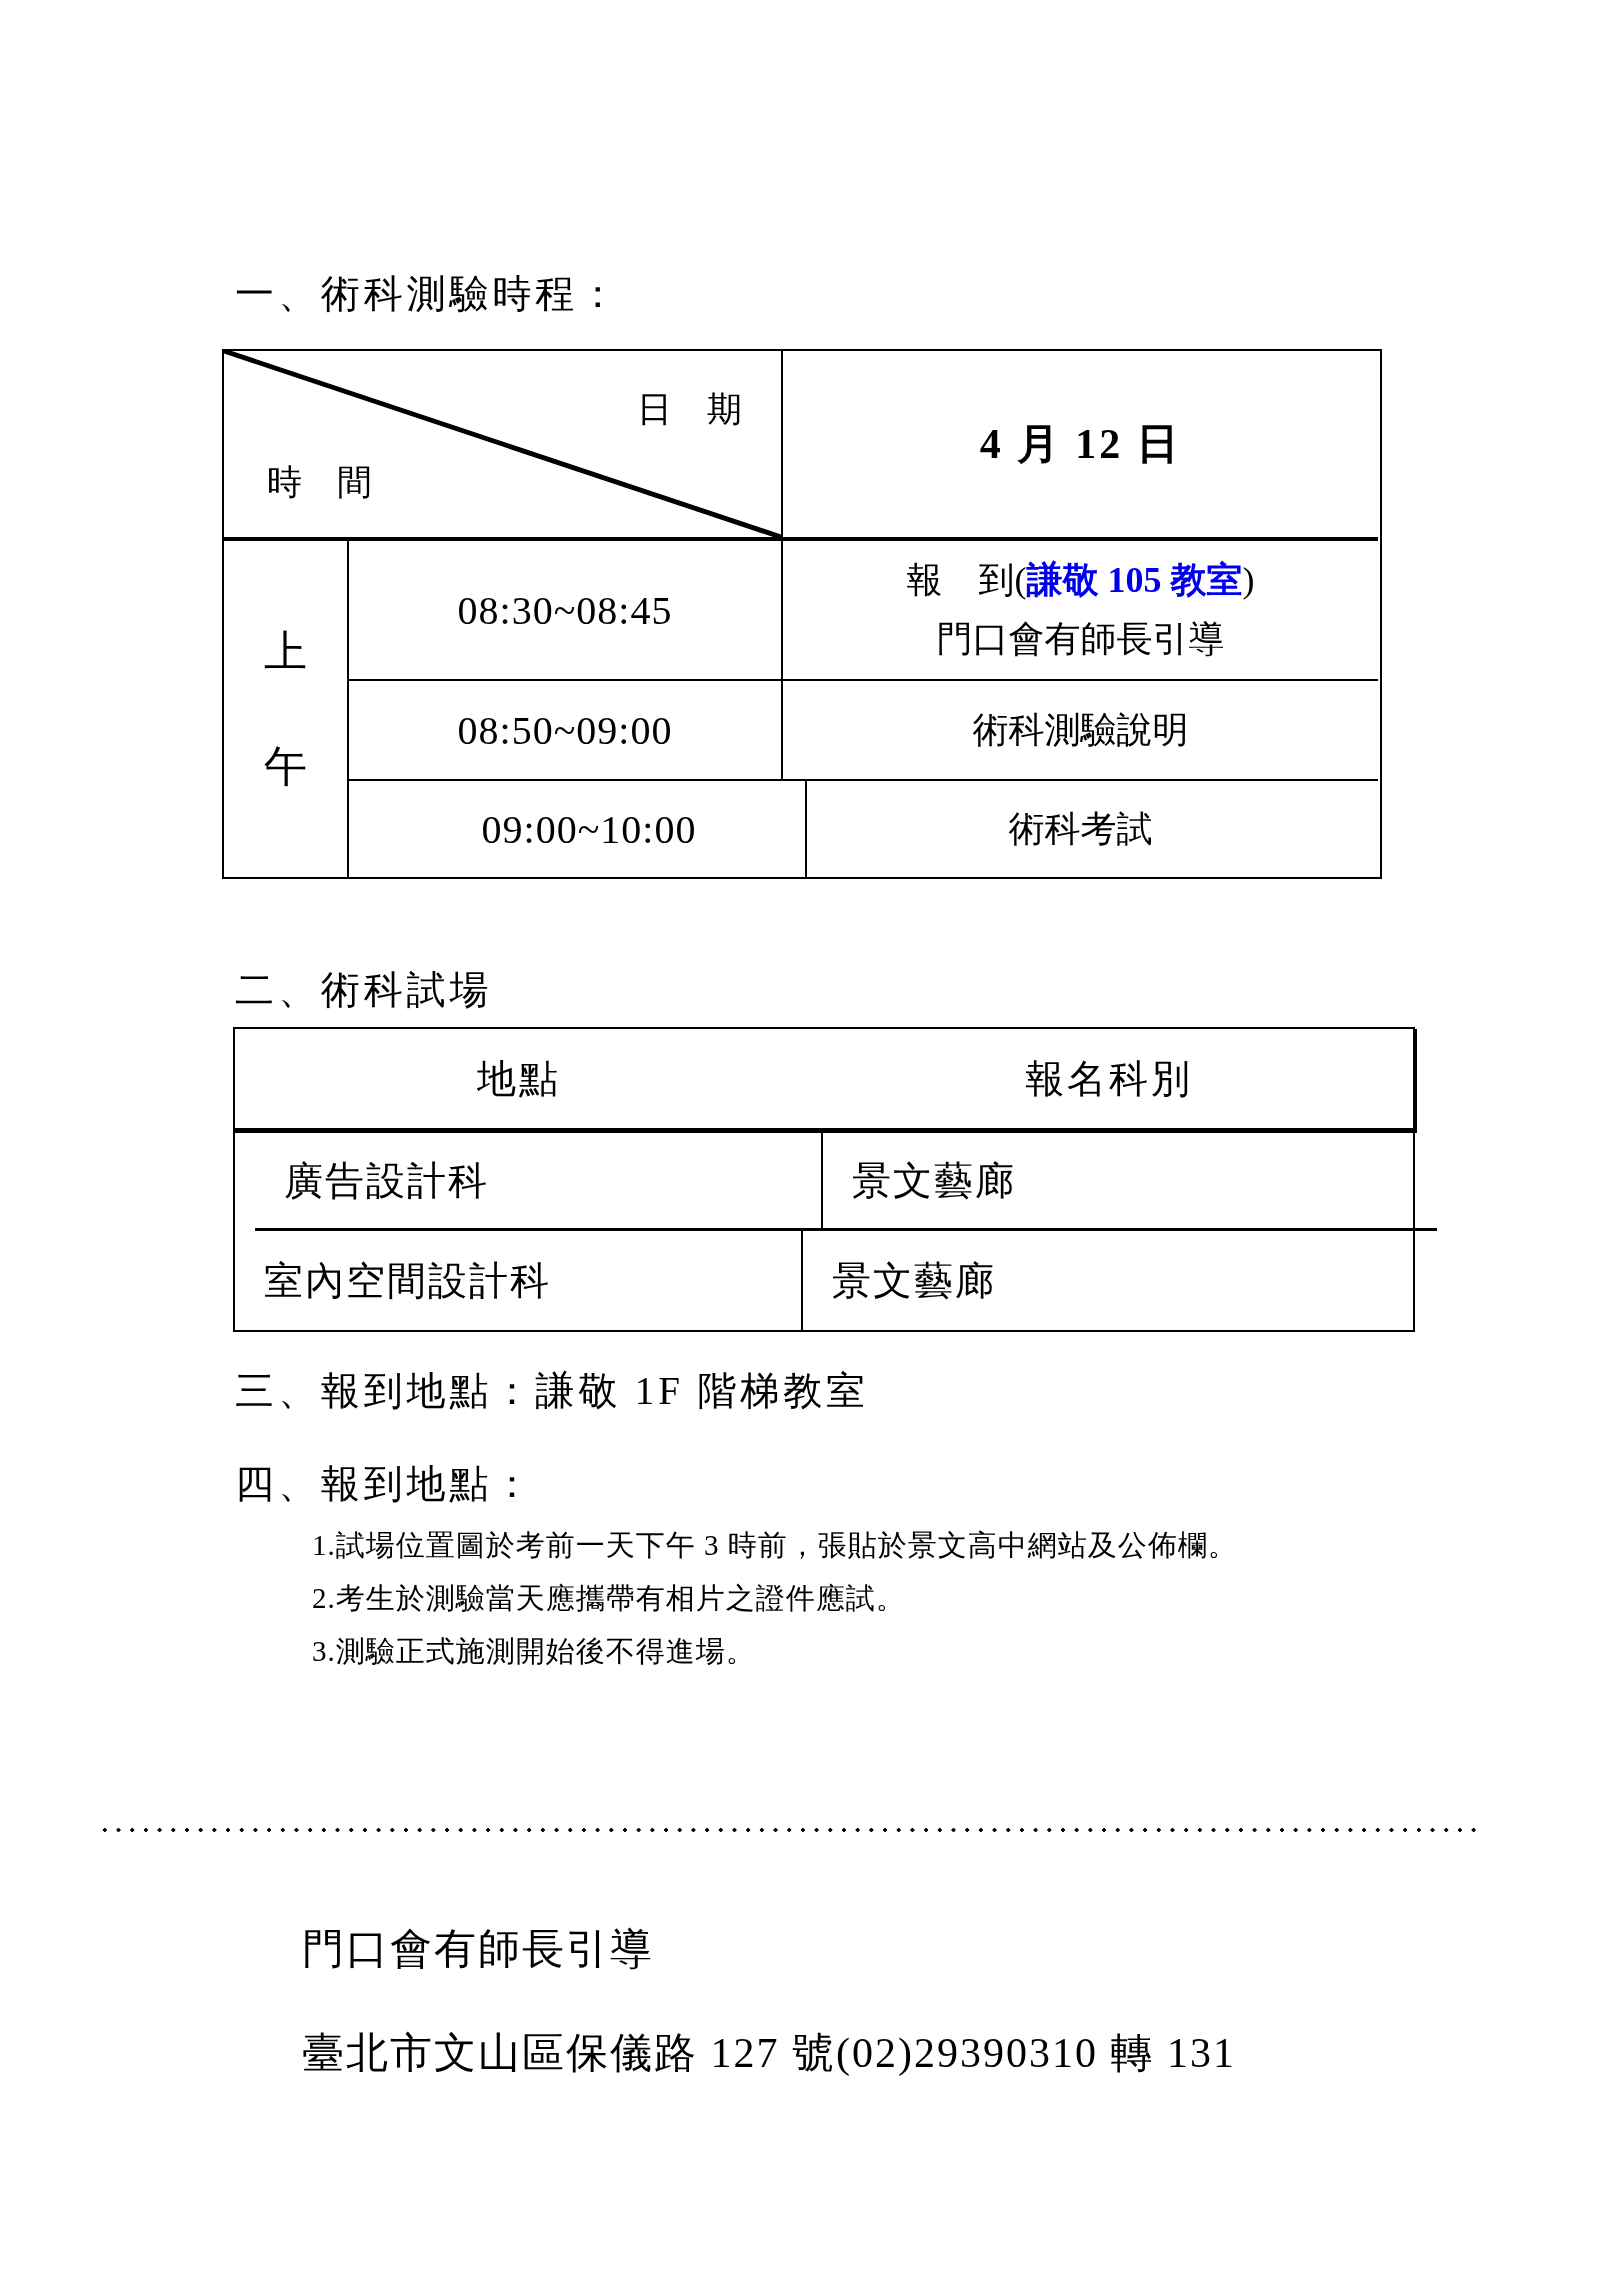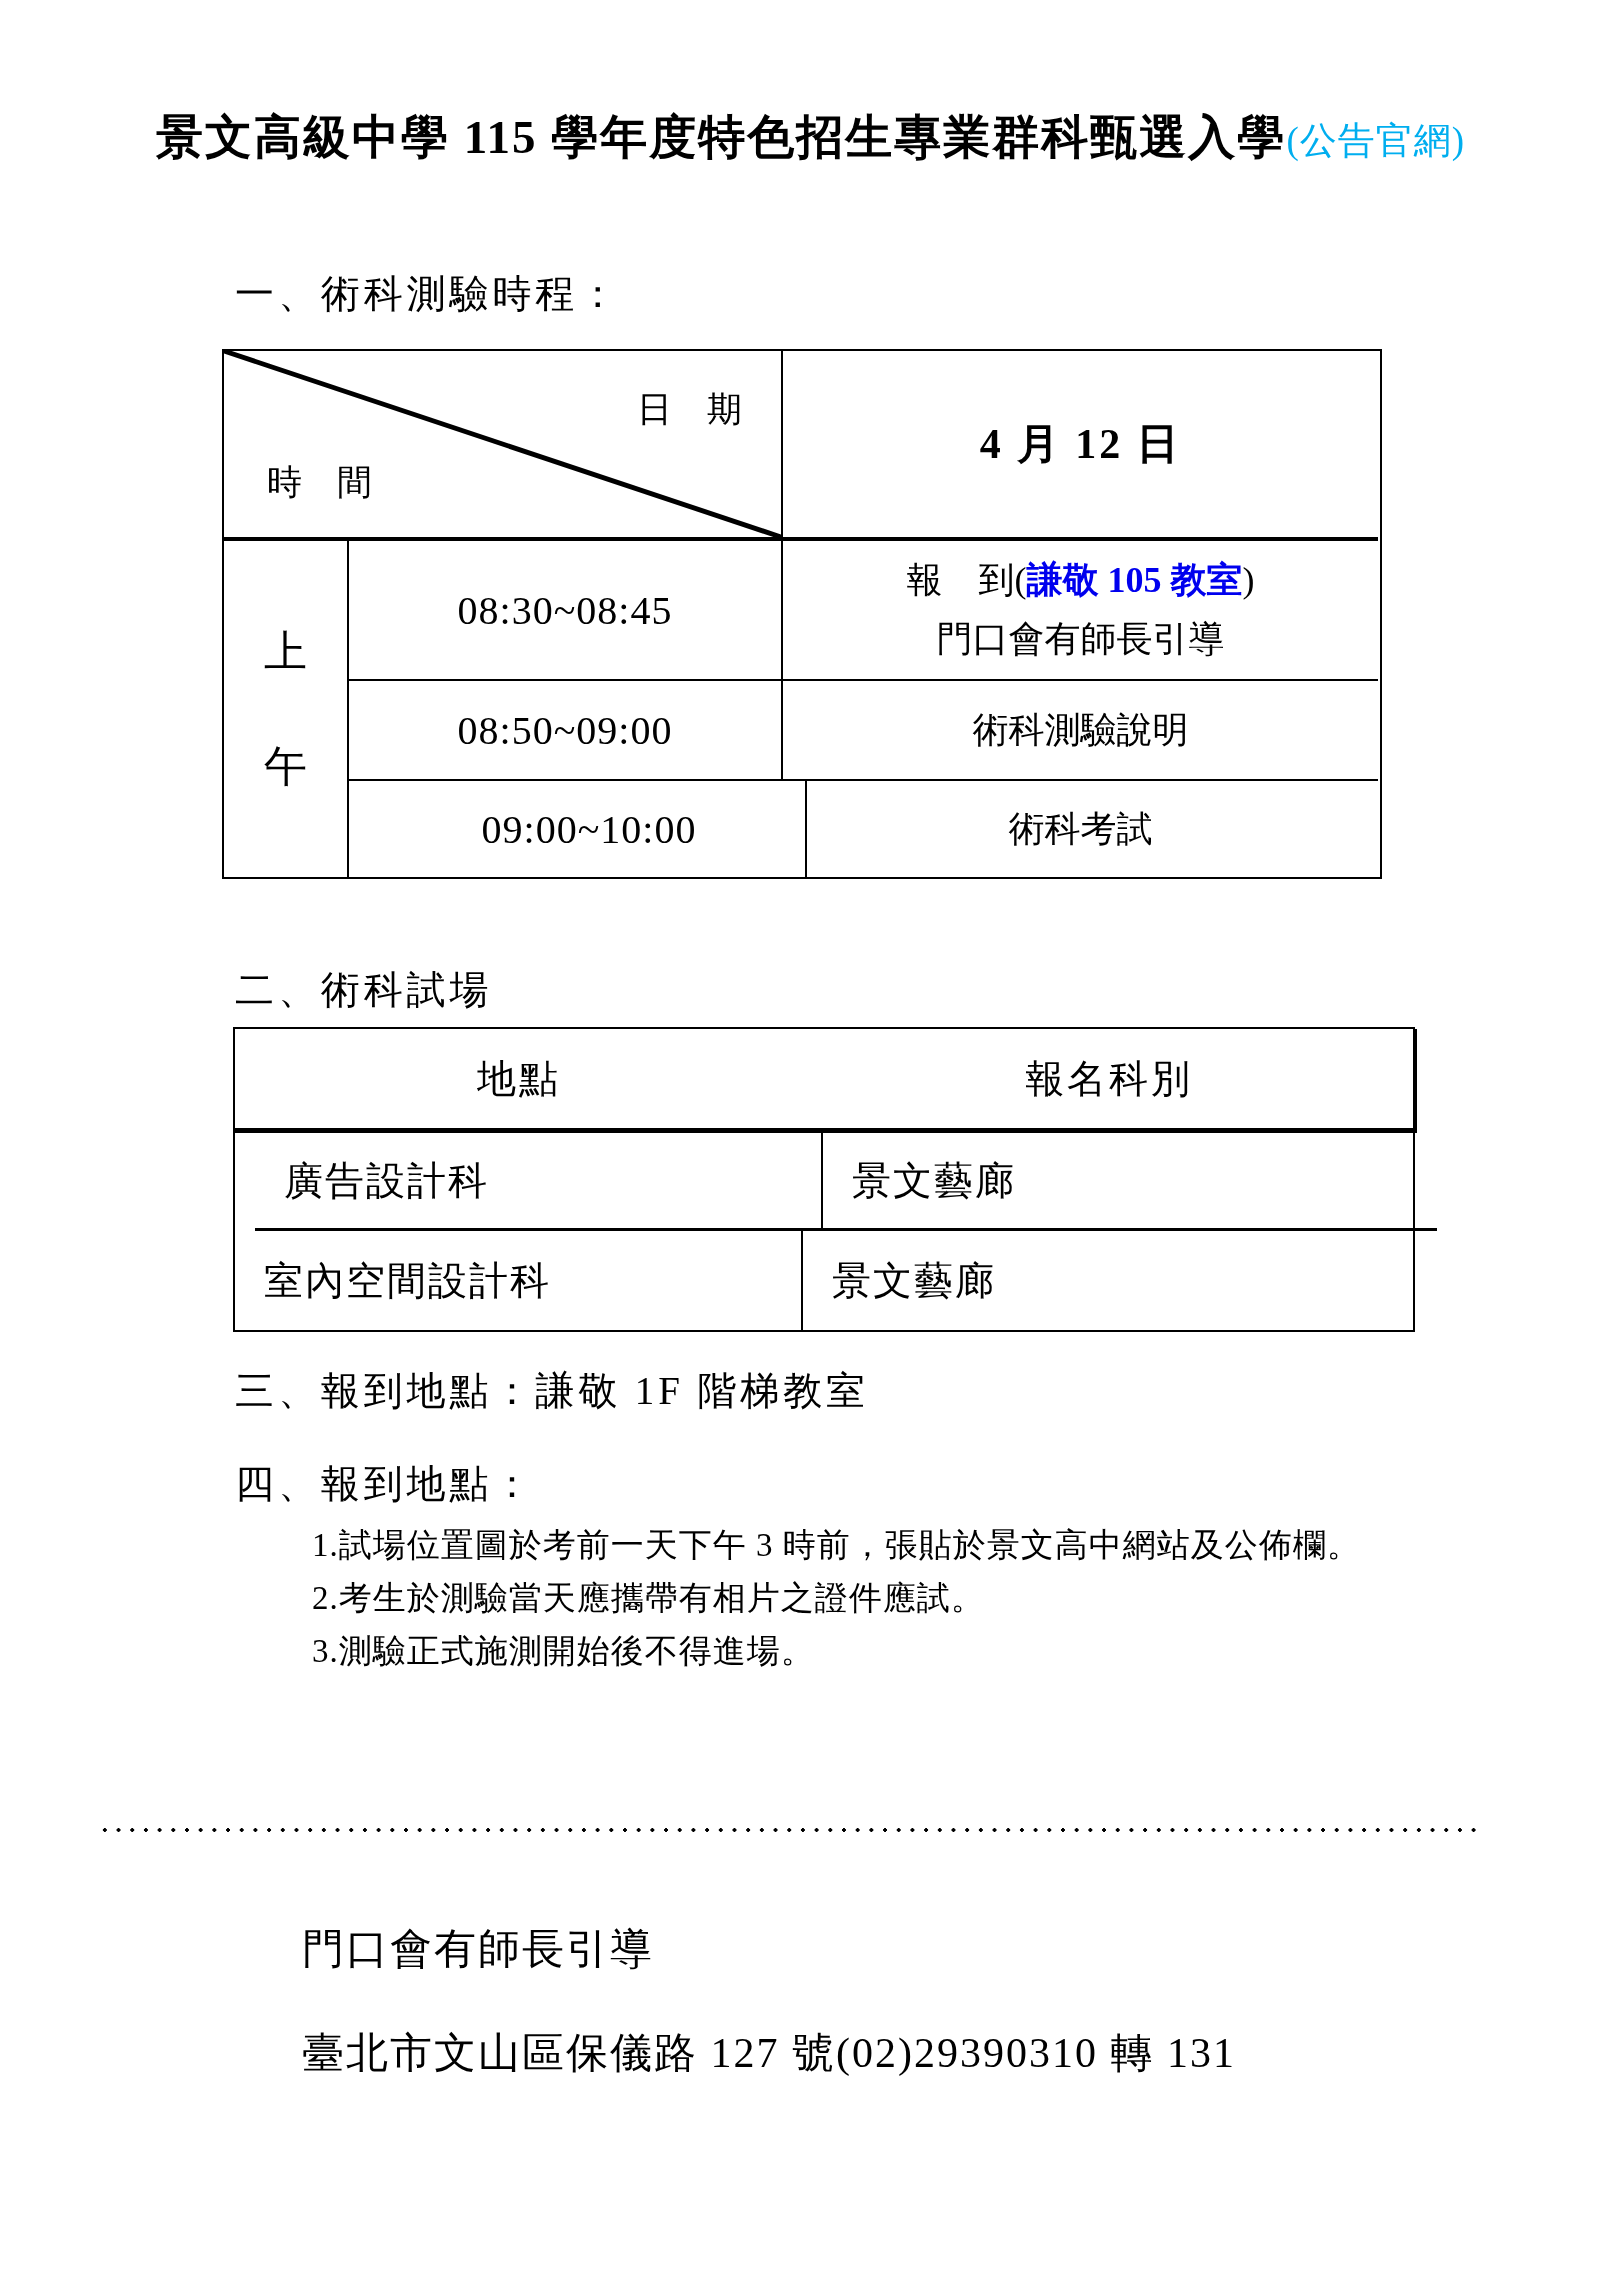--- a/index.html
+++ b/index.html
@@ -61,43 +61,40 @@
     grid-template-columns:568px 614px;
     grid-template-rows:104px 98px 99px;
   }
   .t2 > div { width:100%; height:100%; display:flex; align-items:center; font-size:39px; }
   .t2-h { justify-content:center; border-bottom:5.9px solid #000; letter-spacing:2.9px; }
   .t2-c1 { border-right:2px solid #000; }
   .t2-body { padding-left:29px; justify-content:flex-start; letter-spacing:2px; }
   .t2-rowsep { border-bottom:3.9px solid #000;margin-left:20px; }
 
   
-  .notes { position:absolute; left:312px; top:1519px; width:1176px; font-size:33px; }
+  .notes { position:absolute; left:312px; top:1519px; width:1176px; font-size:29px; }
   .notes .note-item { line-height:53px; letter-spacing:1px; }
 
   
   .cutline {
     position:absolute; left:98px; top:1825px; width:1382px; height:9.8px;
     background-image:radial-gradient(ellipse 2.5px 3.5px at center, #000 70%, transparent 72%);
     background-size:13.7px 9.8px; background-repeat:repeat-x;
   }
 
   
   .footer-line { position:absolute; left:302px; font-size:42px; letter-spacing:2px; white-space:nowrap; }
   .f1 { top:1921px; }
   .f2 { top:2025px; }
 </style>
 </head>
 <body>
 
 <div class="page">
 
-  <div class="title-wrap">
-    <span class="title-main">景文高級中學 115 學年度特色招生專業群科甄選入學</span><span class="title-suffix">(公告官網)</span>
-  </div>
 
   <div class="sec-heading sec1">一、術科測驗時程：</div>
 
   <div class="t1">
 
     <div class="t1-corner">
       <svg viewBox="0 0 569 189" preserveAspectRatio="none">
         <line x1="0" y1="0" x2="569" y2="189" stroke="#000" stroke-width="5"></line>
       </svg>
       <span class="corner-date">日　期</span>

